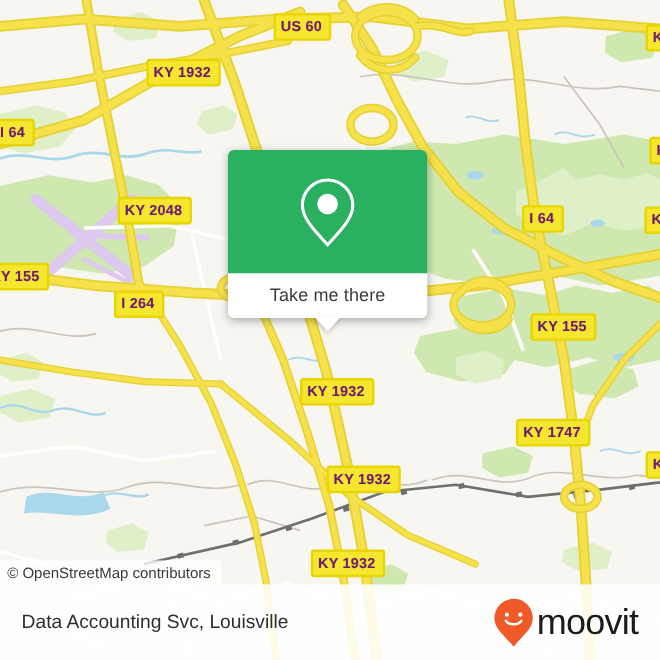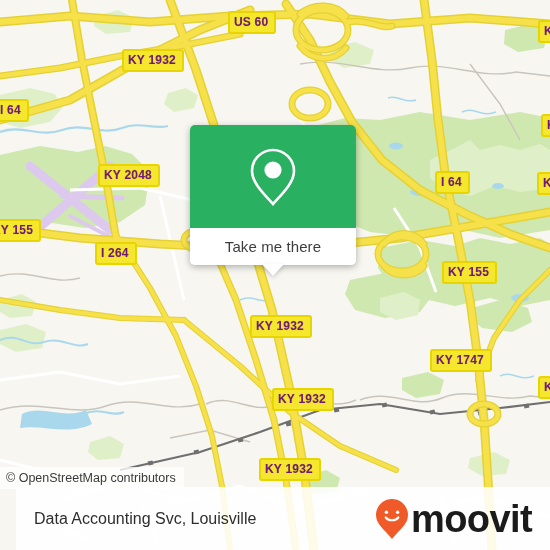--- a/index.html
+++ b/index.html
@@ -68,29 +68,29 @@
   #attrib{
     position:absolute;left:0;top:467px;
     background:rgba(255,255,255,.78);
     color:#3a3a3a;font-size:12.5px;
     padding:4px 8px 4px 6px;
     white-space:nowrap;
   }
 
   
   #footer{
-    position:absolute;left:16px;right:0;top:487px;height:63px;
+    position:absolute;left:0;right:0;top:487px;height:63px;
     background:rgba(255,255,255,.88);
     display:flex;align-items:center;justify-content:space-between;
     padding:0 18px 0 18px;box-sizing:border-box;
   }
   #footer-title{color:#2e2e2e;font-size:16px;white-space:nowrap;}
   #brand{display:flex;align-items:center;gap:2px;}
   #brand-text{
-    font-size:38px;font-weight:bold;color:#1b1b1b;
+    font-size:30px;font-weight:normal;color:#1b1b1b;
     letter-spacing:-.6px;line-height:1;text-align:right;
   }
 </style>
 </head>
 <body>
 
 <div id="app">
 
   <div id="map">
     <svg width="550" height="550" viewBox="0 0 550 550">

